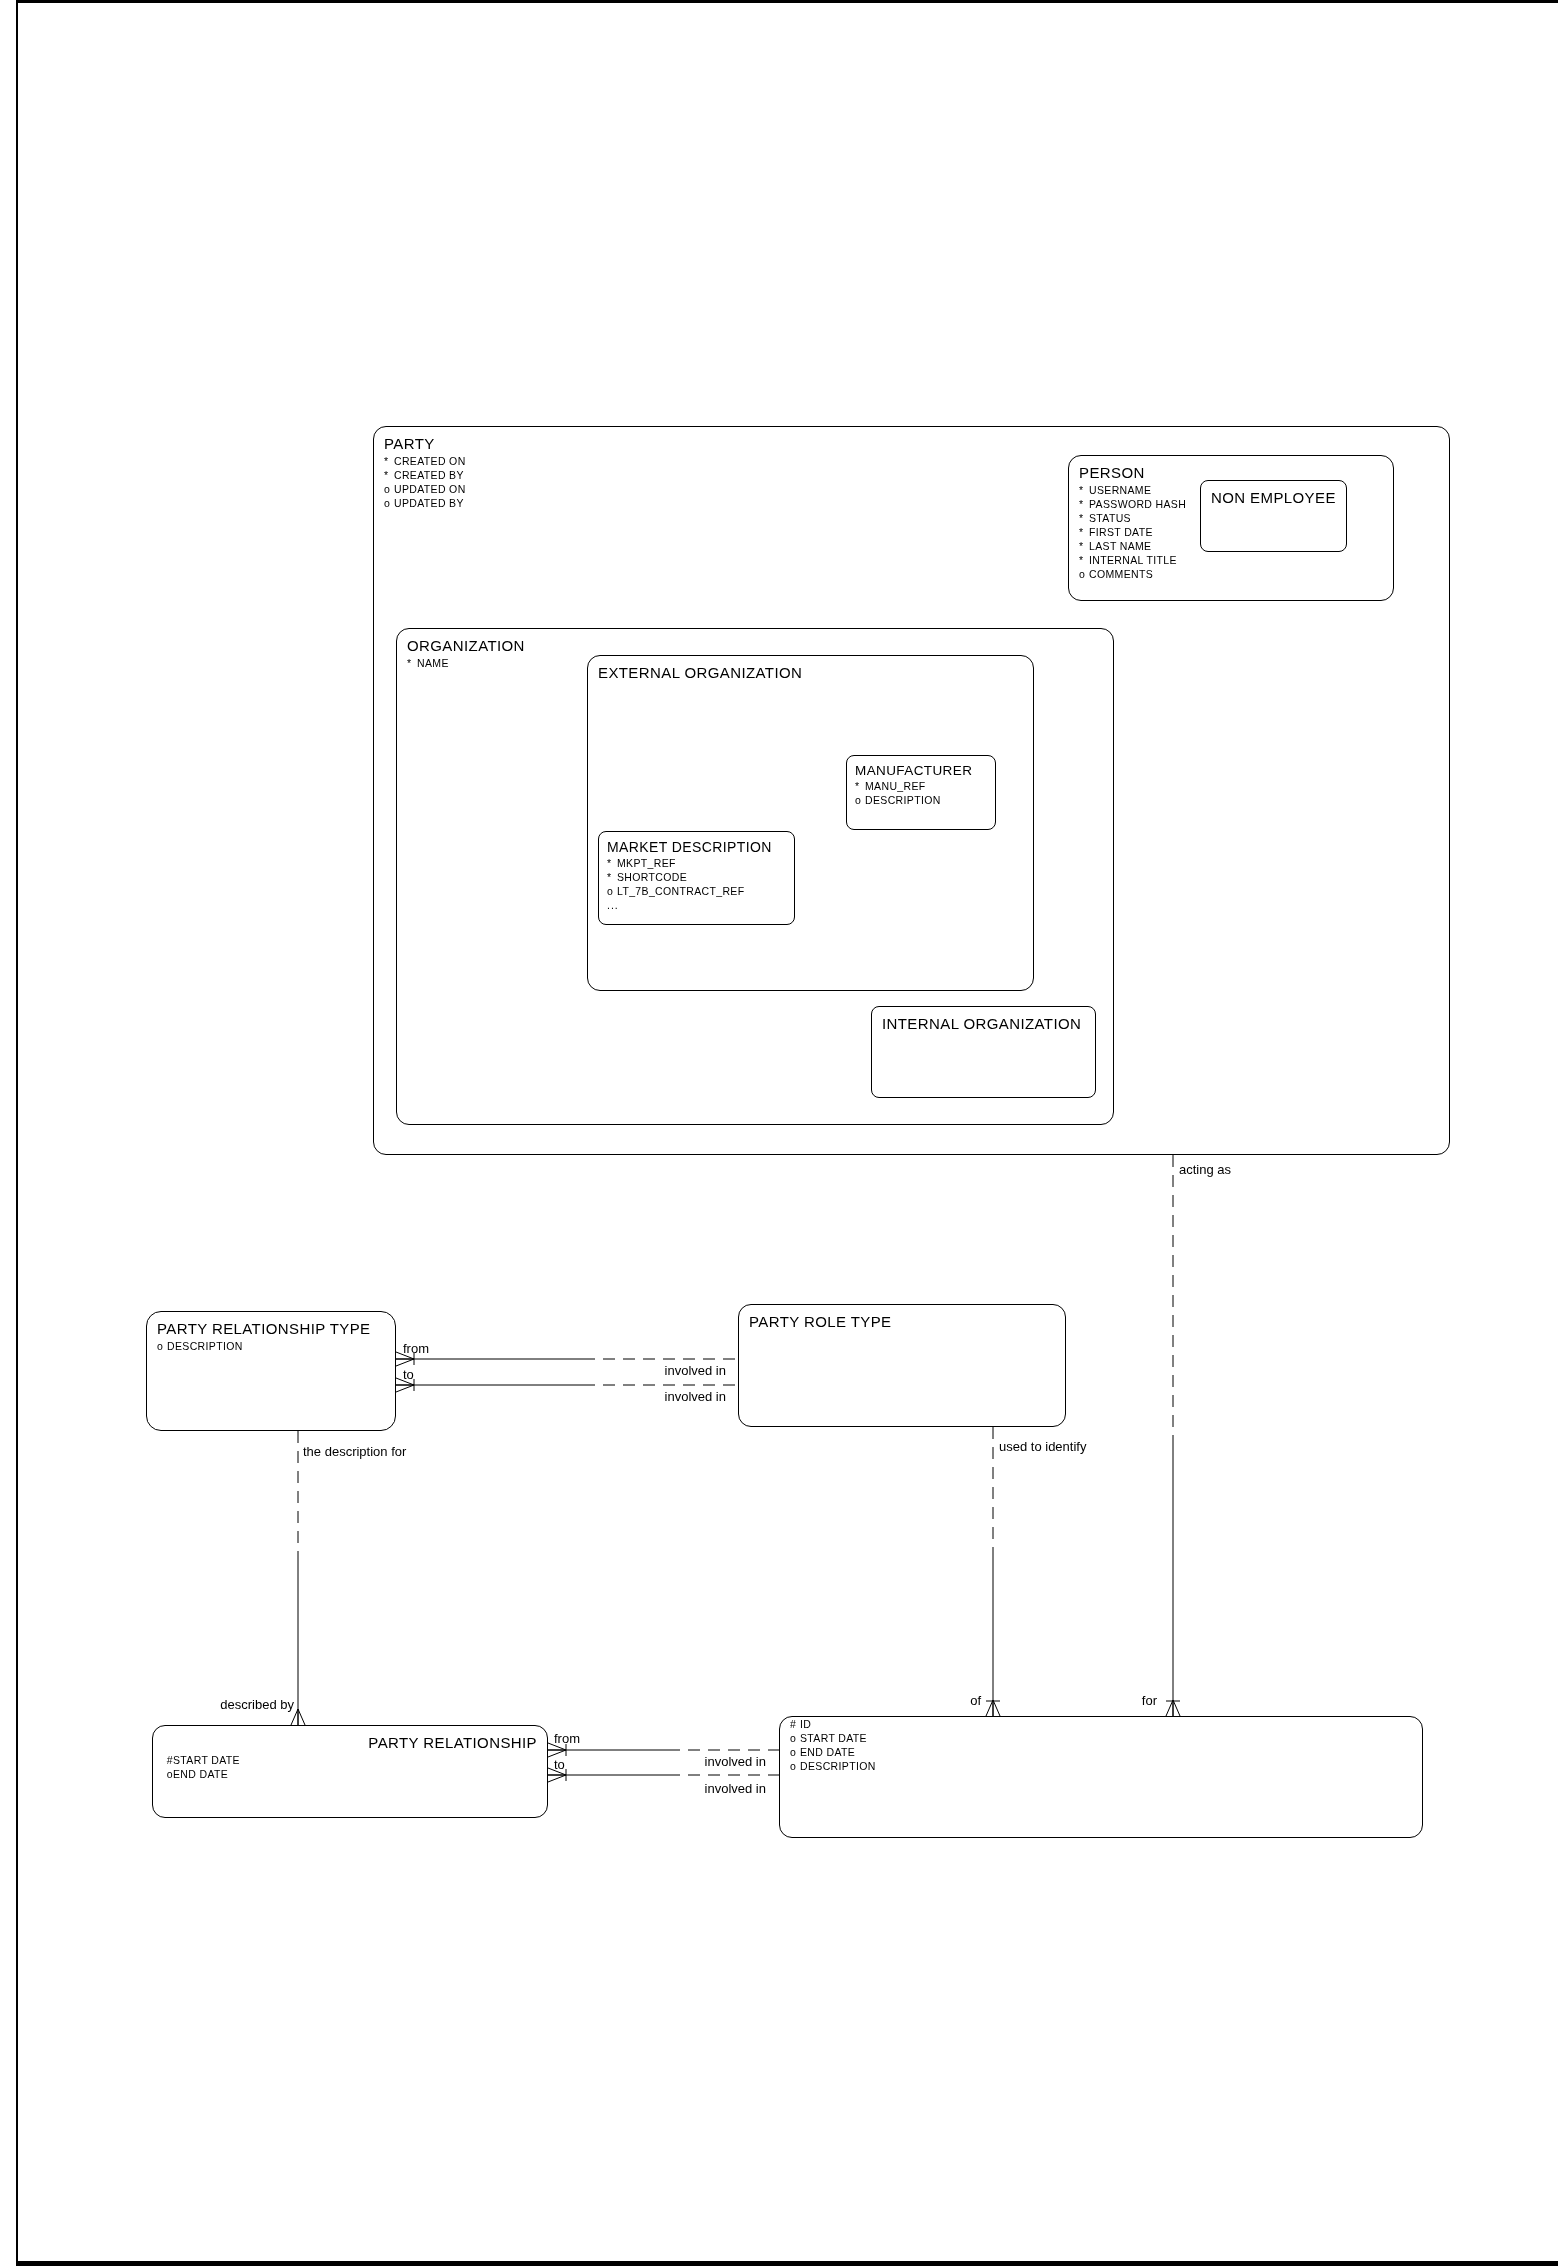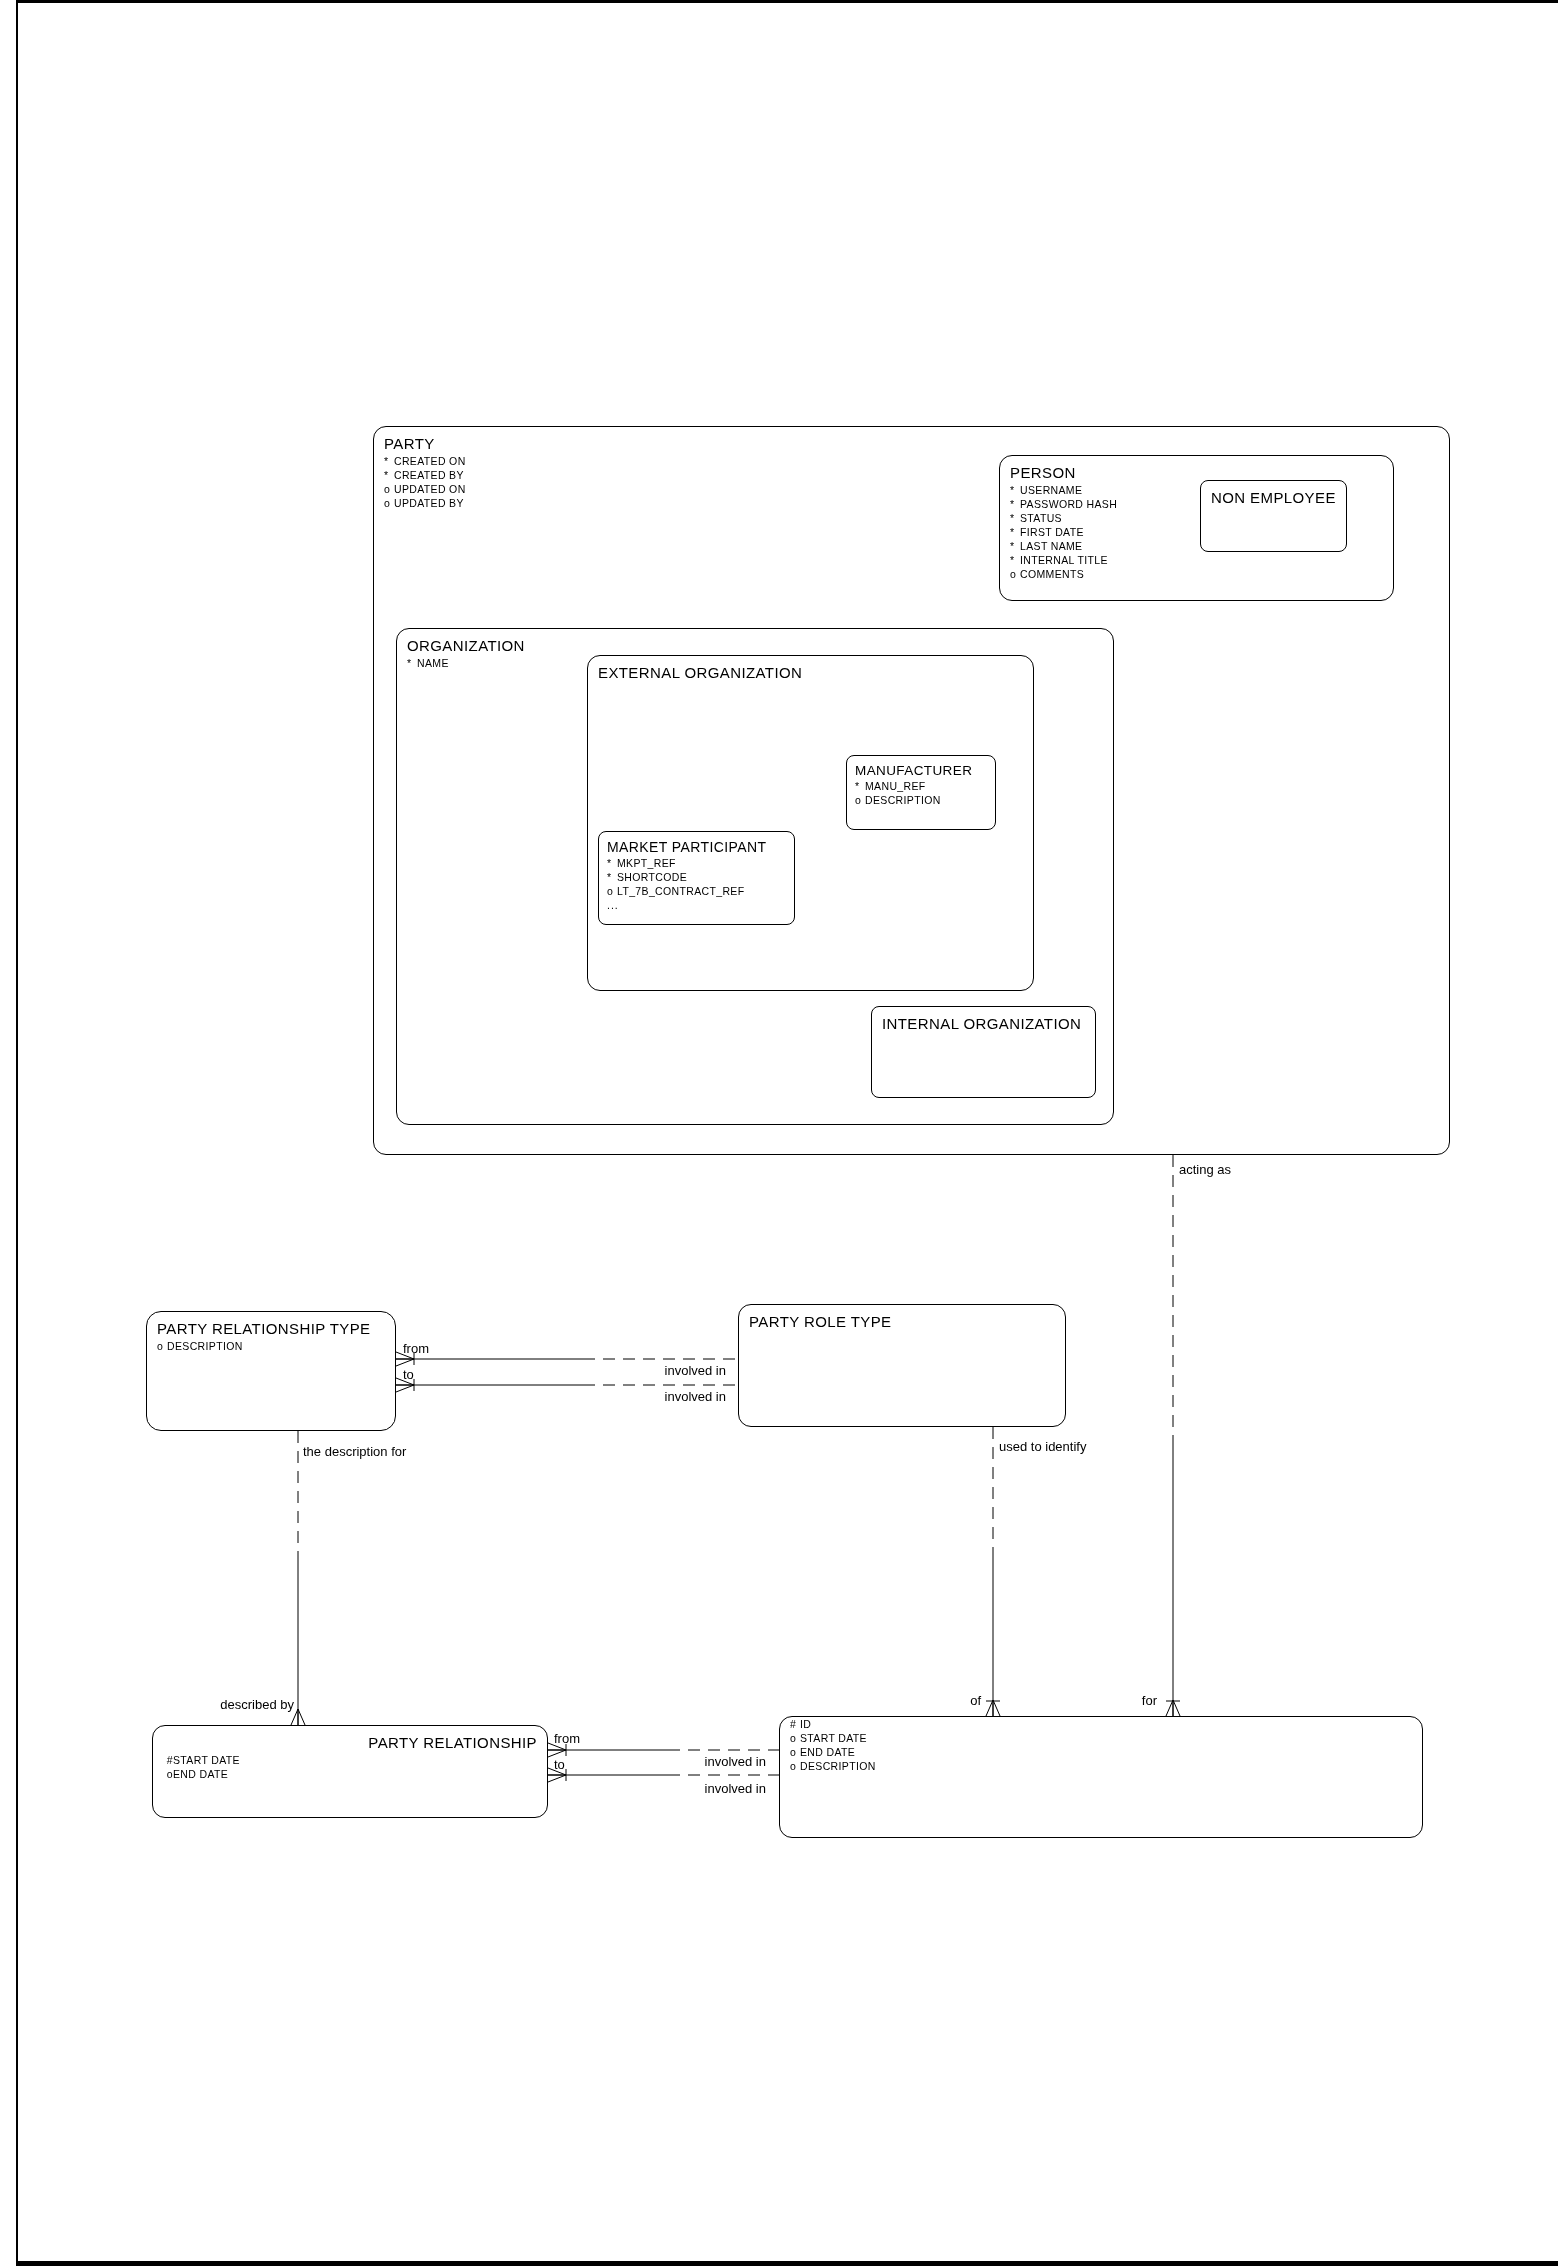--- a/index.html
+++ b/index.html
@@ -41,21 +41,21 @@
           <span class="pfx">o</span>
           <span>UPDATED ON</span>
         </div>
       <div class="attr">
           <span class="pfx">o</span>
           <span>UPDATED BY</span>
         </div>
     </div>
   </div>
 
-  <div class="ent" style="left:981px;top:452px;width:395px;height:146px;">
+  <div class="ent" style="left:1050px;top:452px;width:326px;height:146px;">
     <div class="ent-title">PERSON</div>
     <div class="attrs">
       <div class="attr">
           <span class="pfx">*</span>
           <span>USERNAME</span>
         </div>
       <div class="attr">
           <span class="pfx">*</span>
           <span>PASSWORD HASH</span>
         </div>
@@ -108,21 +108,21 @@
           <span>MANU_REF</span>
         </div>
       <div class="attr" style="padding-left:8px;">
           <span class="pfx">o</span>
           <span>DESCRIPTION</span>
         </div>
     </div>
   </div>
 
   <div class="ent ent-sm" style="left:580px;top:828px;width:197px;height:94px;">
-    <div class="ent-title" style="font-size:14px;padding:7px 8px 1px 8px;">MARKET PARTICIPANT</div>
+    <div class="ent-title" style="font-size:14px;padding:7px 8px 1px 8px;">MARKET DESCRIPTION</div>
     <div class="attrs">
       <div class="attr" style="padding-left:8px;">
           <span class="pfx">*</span>
           <span>MKPT_REF</span>
         </div>
       <div class="attr" style="padding-left:8px;">
           <span class="pfx">*</span>
           <span>SHORTCODE</span>
         </div>
       <div class="attr" style="padding-left:8px;">

